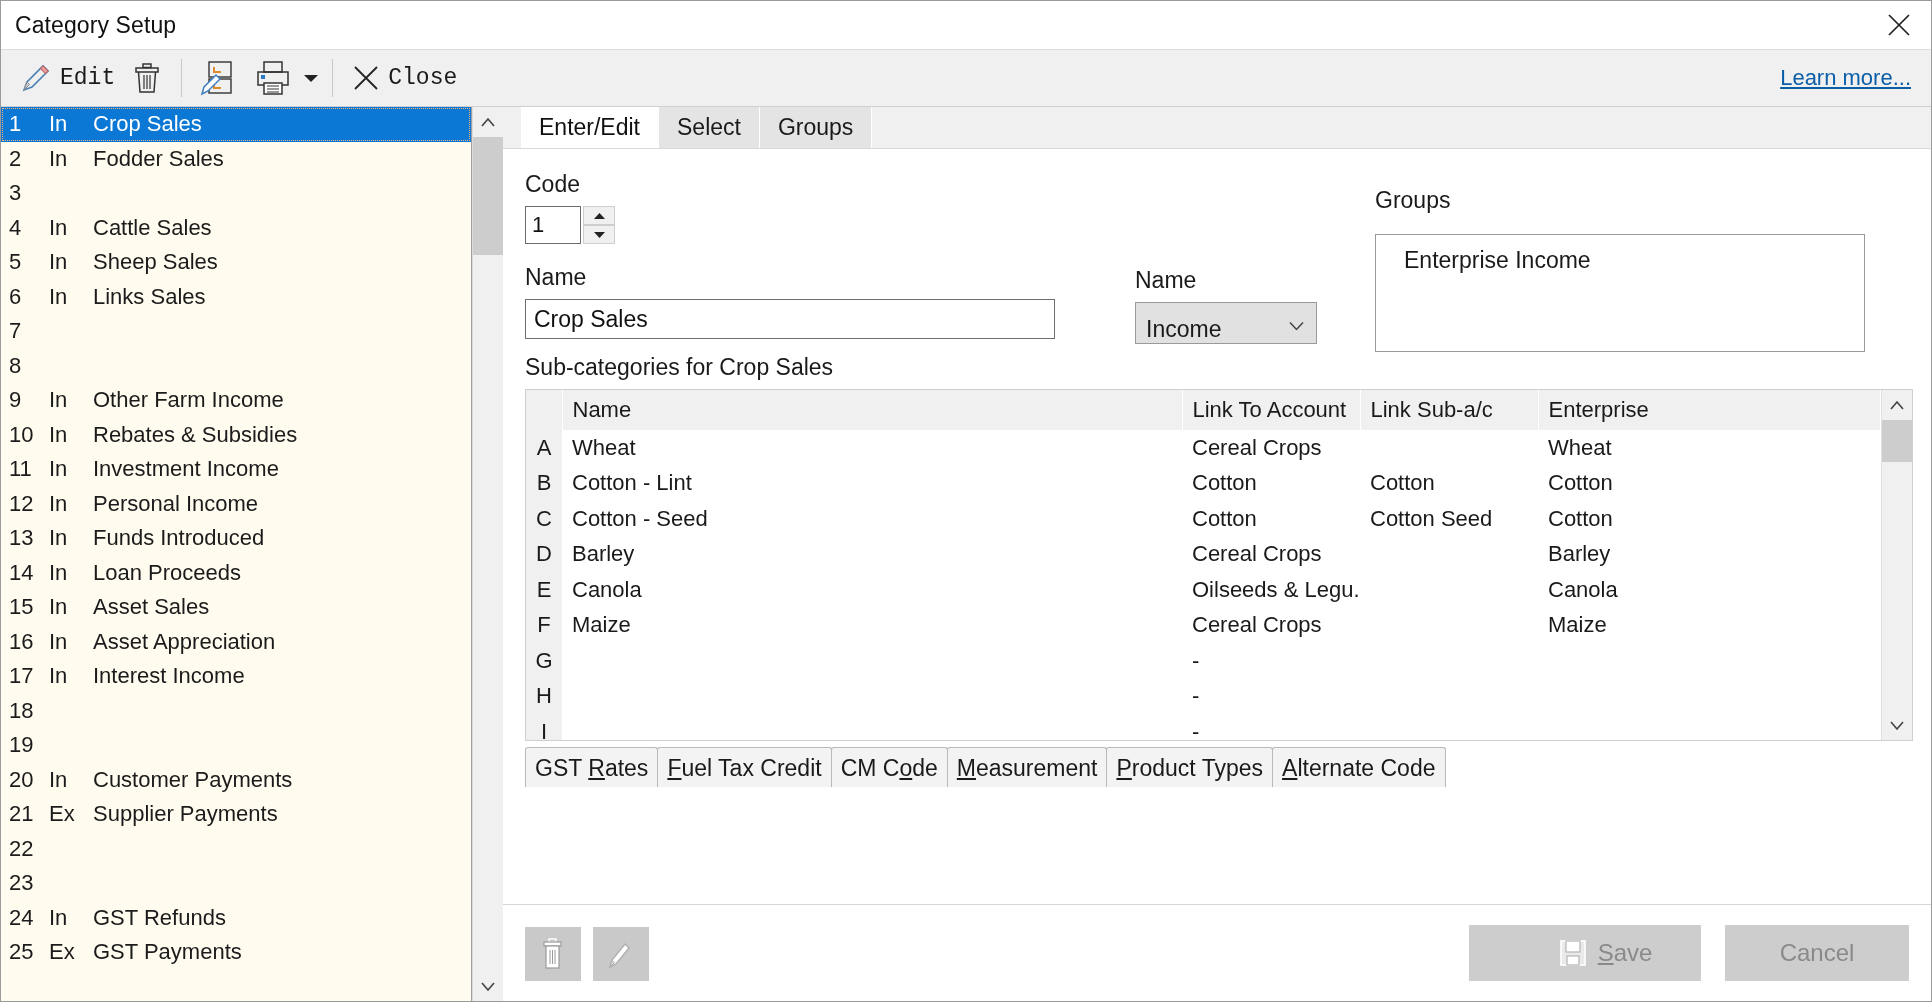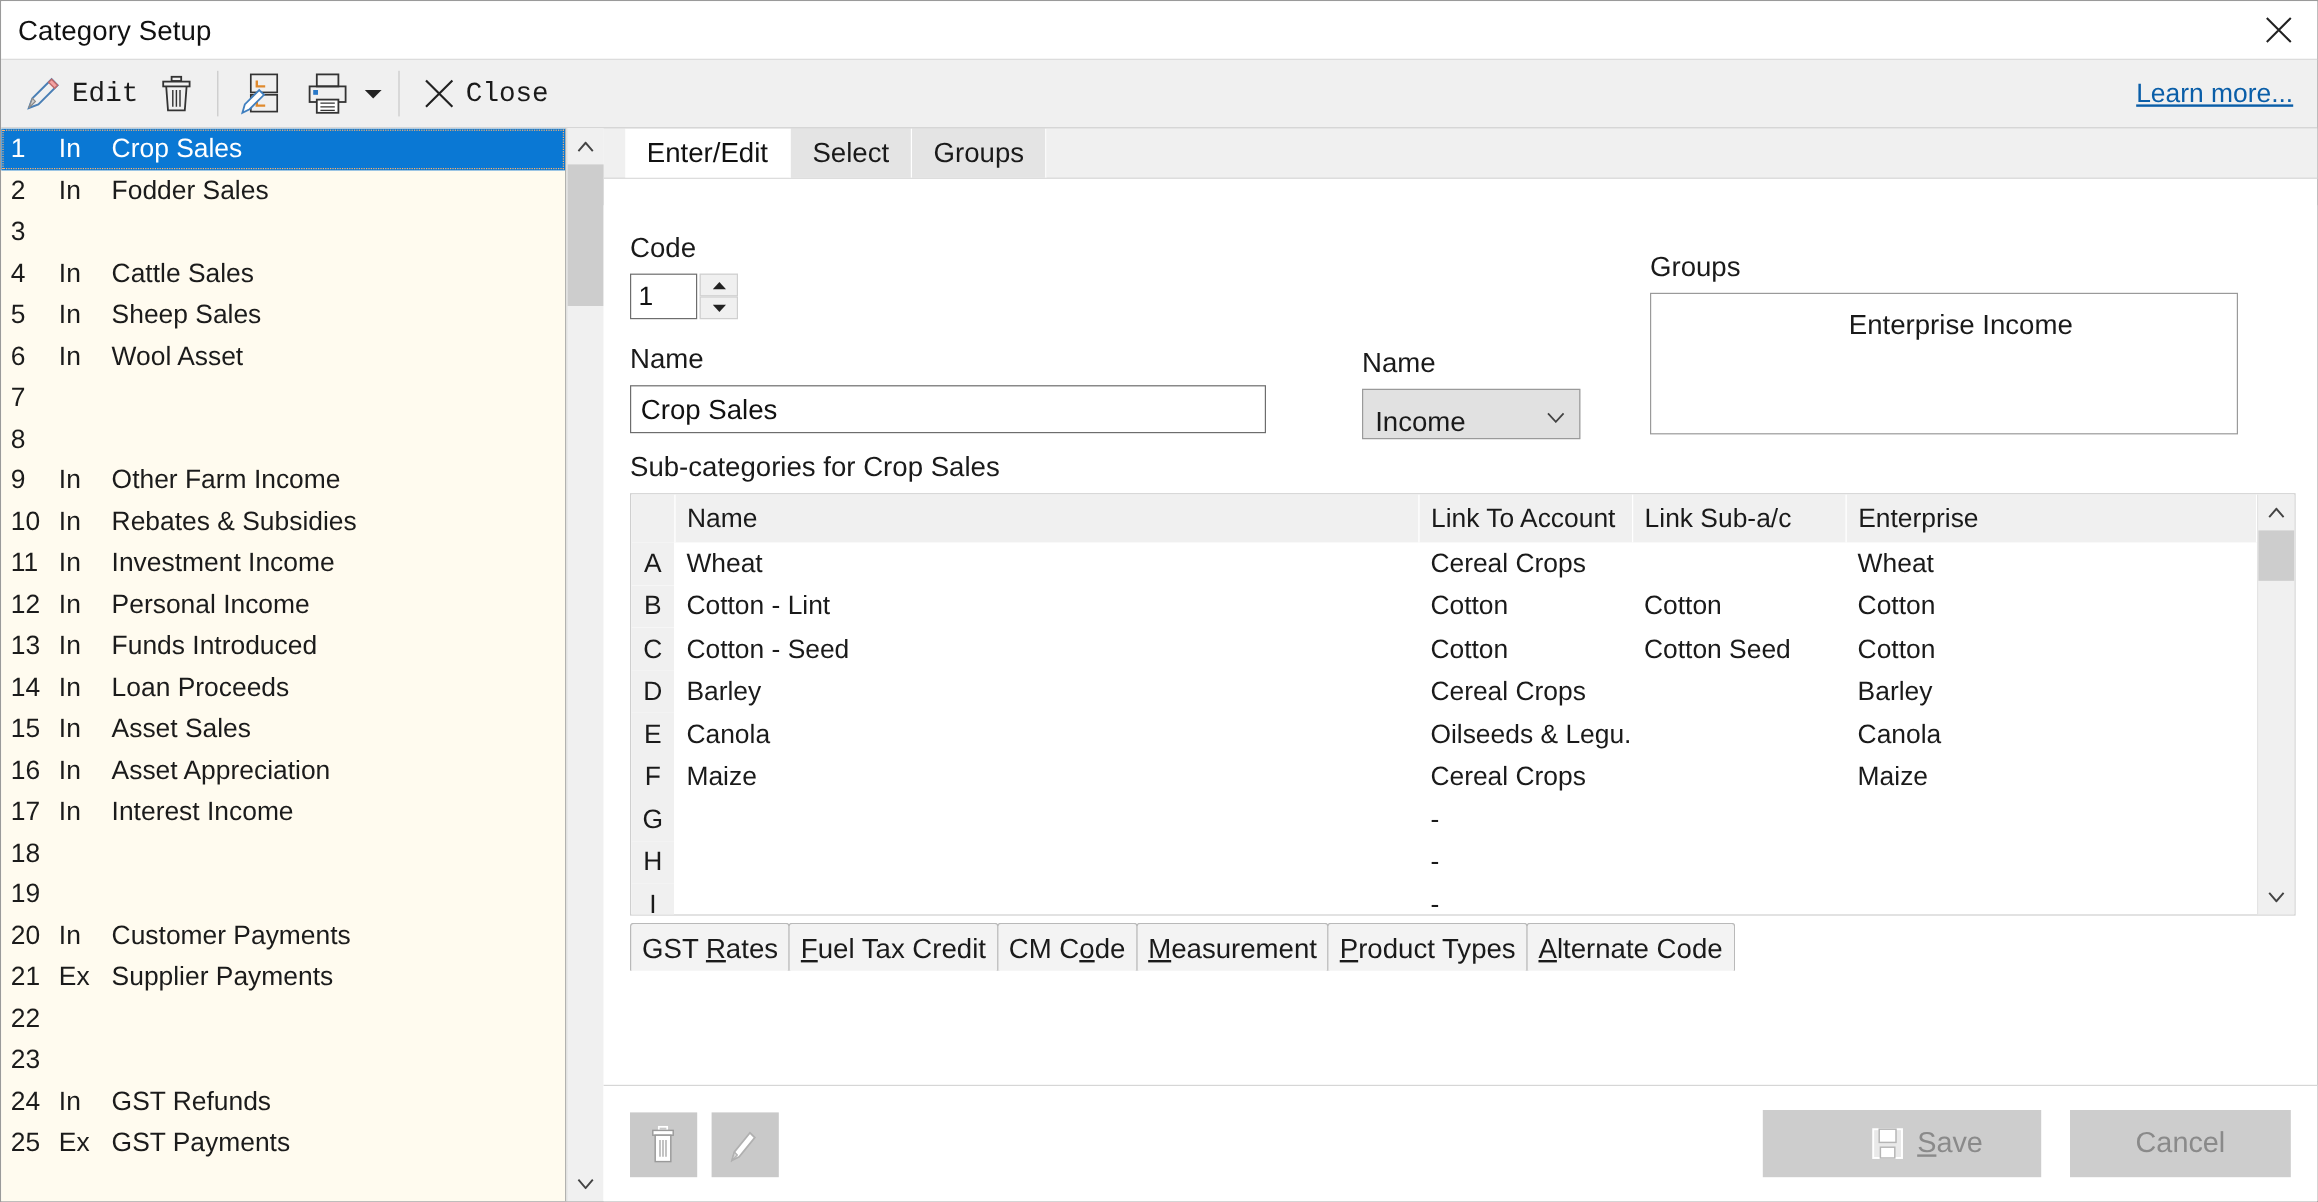--- a/index.html
+++ b/index.html
@@ -109,21 +109,20 @@
   }
   .vs-track{flex:1;position:relative;background:#f0f0f0;}
   .vs-thumb{
     position:absolute;left:0;right:0;
     background:#cdcdcd;cursor:default;
   }
   
   .rightpane{
     flex:1;display:flex;flex-direction:column;min-width:0;
     background:#ffffff;
-    gap:22px;
   }
   .toptabs{
     height:42px;min-height:42px;
     background:#f0f0f0;
     display:flex;align-items:flex-end;
     padding-left:18px;
     border-bottom:1px solid #d8d8d8;
     box-sizing:border-box;
   }
   .ttab{
@@ -174,24 +173,24 @@
     width:182px;height:42px;margin-top:8px;
     border:1px solid #9a9a9a;background:#e1e1e1;
     display:flex;align-items:flex-end;
     padding:0 10px;box-sizing:border-box;
     font-size:23px;color:#1a1a1a;cursor:default;
     position:relative;
   }
   .type-chev{position:absolute;right:12px;top:50%;transform:translateY(-50%);}
   .row-groups{position:absolute;left:872px;top:38px;}
   .groups-box{
-    width:490px;height:118px;margin-top:8px;
+    width:490px;height:118px;margin-top:20px;
     border:1px solid #9a9a9a;background:#ffffff;
     box-sizing:border-box;padding:12px 0 0 28px;
-    font-size:23px;color:#1a1a1a;text-align:center;
+    font-size:23px;color:#1a1a1a;
   }
   
   .subcat-title{
     position:absolute;left:22px;top:205px;
     font-size:23px;color:#1a1a1a;
   }
   .grid-wrap{
     position:absolute;left:22px;top:240px;right:18px;height:352px;
     border:1px solid #cfcfcf;
     background:#ffffff;
@@ -362,21 +361,21 @@
             <span class="cat-name">Cattle Sales</span>
           </div>
           <div class="cat-row">
             <span class="cat-num">5</span>
             <span class="cat-kind">In</span>
             <span class="cat-name">Sheep Sales</span>
           </div>
           <div class="cat-row">
             <span class="cat-num">6</span>
             <span class="cat-kind">In</span>
-            <span class="cat-name">Wool Asset</span>
+            <span class="cat-name">Links Sales</span>
           </div>
           <div class="cat-row">
             <span class="cat-num">7</span>
             <span class="cat-kind"></span>
             <span class="cat-name"></span>
           </div>
           <div class="cat-row">
             <span class="cat-num">8</span>
             <span class="cat-kind"></span>
             <span class="cat-name"></span>

